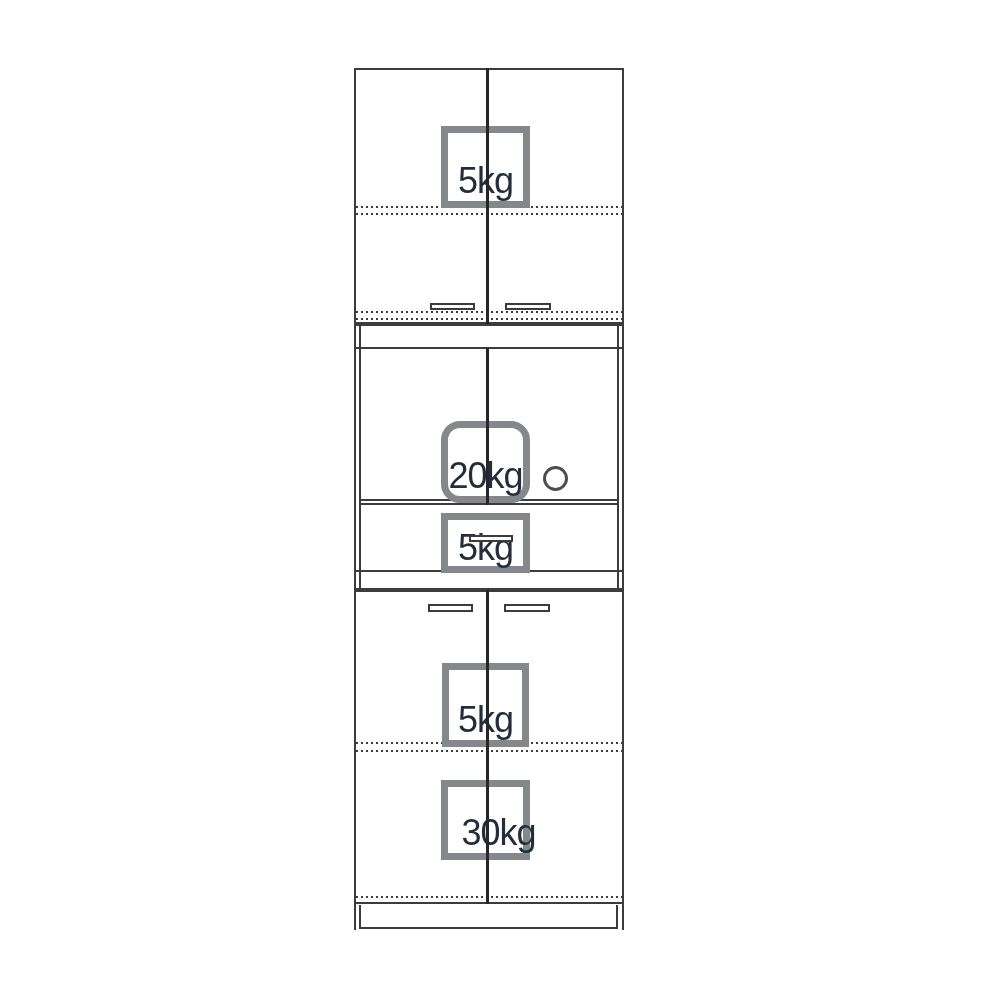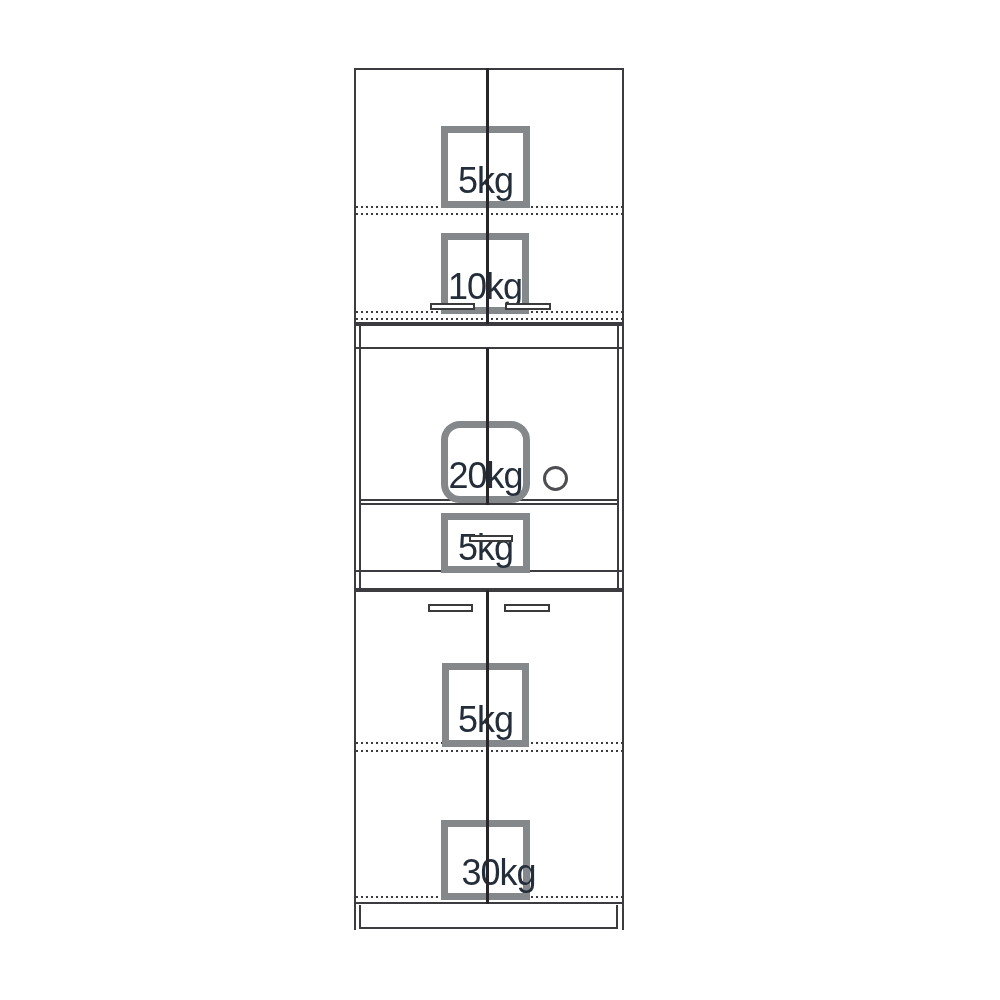--- a/index.html
+++ b/index.html
@@ -43,23 +43,20 @@
   <div class="abs gapline" style="left:486px;top:68px;height:256px;"></div>
 
   <div class="abs dash" style="left:356px;top:206px;width:266px;"></div>
   <div class="abs dash" style="left:356px;top:213px;width:266px;"></div>
   <div class="abs dash" style="left:356px;top:311px;width:266px;"></div>
   <div class="abs dash" style="left:356px;top:318px;width:266px;"></div>
 
   <div class="abs badge" style="left:441px;top:126px;width:89px;height:82px;">
     <span class="lbl">5kg</span>
   </div>
-  <div class="abs badge" style="left:441px;top:233px;width:88px;height:81px;">
-    <span class="lbl">10kg</span>
-  </div>
 
   <div class="abs handle" style="left:430px;top:303px;width:45px;height:7px;"></div>
   <div class="abs handle" style="left:505px;top:303px;width:46px;height:7px;"></div>
 
   <div class="abs outline" style="left:354px;top:324px;width:270px;height:266px;"></div>
   <div class="abs vline" style="left:359px;top:325px;height:264px;"></div>
   <div class="abs vline" style="left:617px;top:325px;height:264px;"></div>
   <div class="abs hline" style="left:355px;top:347px;width:268px;"></div>
 
   <div class="abs gapline" style="left:486px;top:348px;height:157px;"></div>
@@ -83,21 +80,21 @@
   <div class="abs handle" style="left:428px;top:604px;width:45px;height:8px;"></div>
   <div class="abs handle" style="left:504px;top:604px;width:46px;height:8px;"></div>
 
   <div class="abs badge" style="left:442px;top:663px;width:87px;height:84px;">
     <span class="lbl">5kg</span>
   </div>
 
   <div class="abs dash" style="left:356px;top:742px;width:266px;"></div>
   <div class="abs dash" style="left:356px;top:750px;width:266px;"></div>
 
-  <div class="abs badge" style="left:441px;top:820px;width:89px;height:80px;padding-left:26px;">
+  <div class="abs badge" style="left:441px;top:780px;width:89px;height:80px;padding-left:26px;">
     <span class="lbl">30kg</span>
   </div>
   <div class="abs dash" style="left:356px;top:896px;width:266px;"></div>
 
   <div class="abs vline" style="left:354px;top:904px;height:26px;"></div>
   <div class="abs vline" style="left:622px;top:904px;height:26px;"></div>
   <div class="abs vline" style="left:359px;top:905px;height:24px;"></div>
   <div class="abs vline" style="left:616px;top:905px;height:24px;"></div>
   <div class="abs hline" style="left:359px;top:927px;width:259px;"></div>
 

